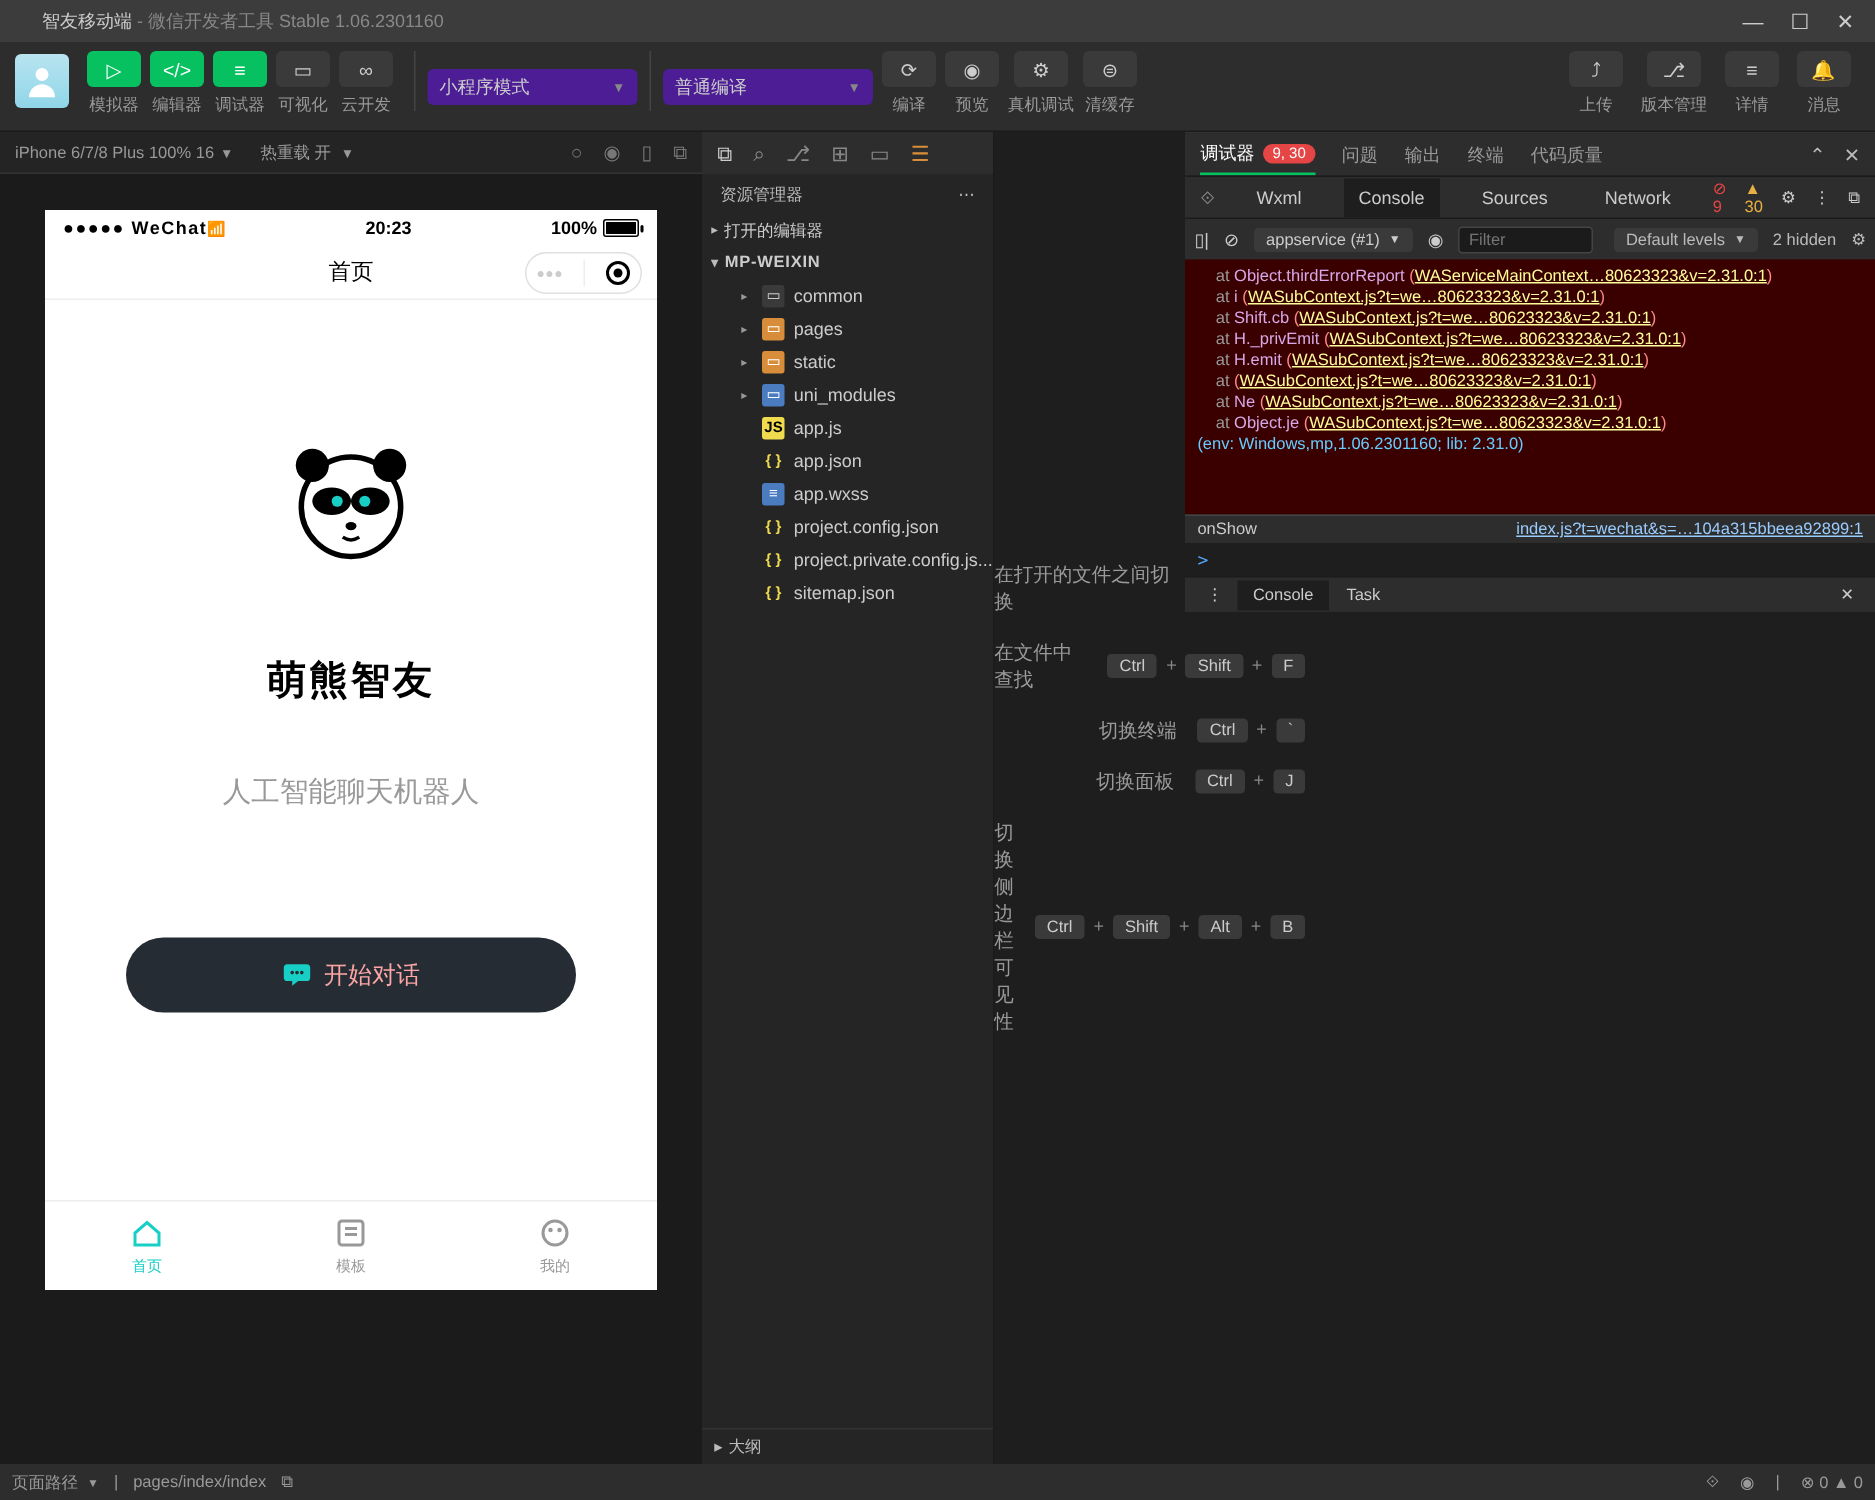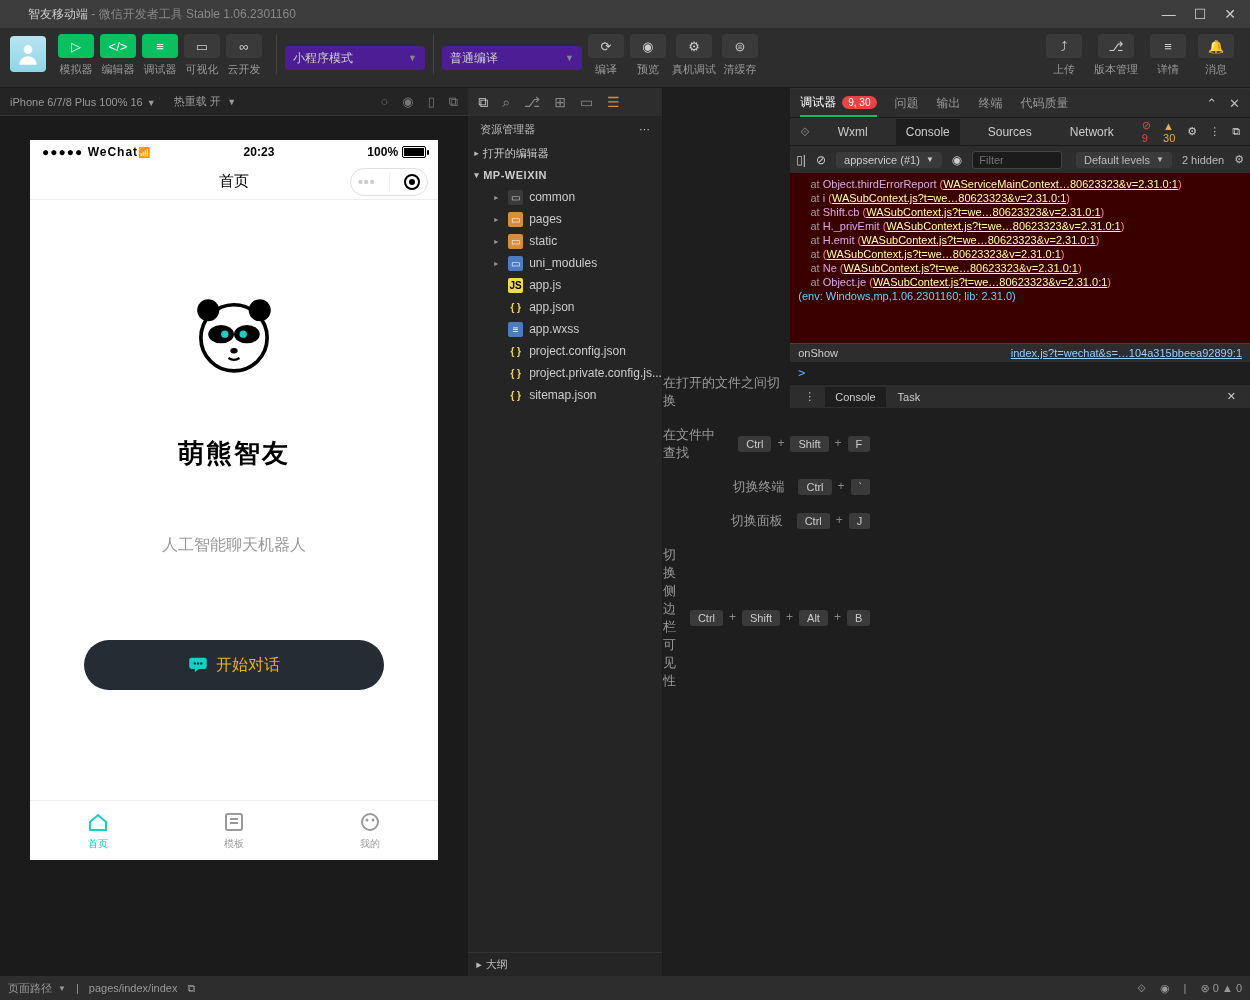--- a/index.html
+++ b/index.html
@@ -36,22 +36,22 @@
 .pnav { height:36px; border-bottom:1px solid #eee; display:flex; align-items:center; justify-content:center; position:relative; }
 .pnav .title { font-size:15px; color:#000; font-weight:500;}
 .capsule { position:absolute; right:10px; top:4px; width:78px; height:28px; border:1px solid #e0e0e0; border-radius:14px; display:flex; align-items:center; justify-content:space-around; }
 .capsule .dot3 { font-weight:bold; letter-spacing:1px; font-size:14px;}
 .capsule .ring { width:16px; height:16px; border:2.5px solid #000; border-radius:50%; position:relative;}
 .capsule .ring::after{content:"";position:absolute;width:6px;height:6px;background:#000;border-radius:50%;top:50%;left:50%;transform:translate(-50%,-50%);}
 .capsule .div { width:1px; height:18px; background:#eee; }
 .pcontent { display:flex; flex-direction:column; align-items:center; padding-top:90px;gap:36px; }
 .panda { width:92px; height:92px; }
 .apptitle2 { font-size:26px; font-weight:600; color:#000; margin-top:18px; letter-spacing:2px;}
-.appsub { font-size:16px; color:#999; margin-top:28px; }
-.startbtn { margin-top:48px; width:300px; height:50px; background:#262c33; color:#eab308; border-radius:26px; display:flex; align-items:center; justify-content:center; gap:8px; font-size:16px; }
+.appsub { font-size:19px; color:#999; margin-top:8px; }
+.startbtn { margin-top:48px; width:300px; height:50px; background:#262c33; color:#fca5a5; border-radius:26px; display:flex; align-items:center; justify-content:center; gap:8px; font-size:16px; }
 .startbtn .ic { width:20px;height:16px;}
 .ptabbar { position:absolute; bottom:0; left:0; right:0; height:60px; background:#fff; border-top:1px solid #eee; display:flex; }
 .ptabbar .tab { flex:1; display:flex; flex-direction:column; align-items:center; justify-content:center; gap:3px; font-size:10px; color:#999;}
 .ptabbar .tab.active { color:#17cfc5; }
 .ptabbar .tab svg{width:24px;height:24px;}
 .midcol { width:200px; background:#252526; border-right:1px solid #1b1b1b; display:flex; flex-direction:column; }
 .midicons { height:28px; background:#2d2d2d; display:flex; align-items:center; gap:14px; padding:0 10px; color:#888; font-size:14px;}
 .midicons .act{color:#ccc;}
 .midhead { height:26px; display:flex; align-items:center; justify-content:space-between; padding:0 12px; color:#bbb; font-size:11px; }
 .section { height:22px; display:flex; align-items:center; padding:0 6px; color:#ccc; font-size:11px; gap:4px; cursor:pointer;}

